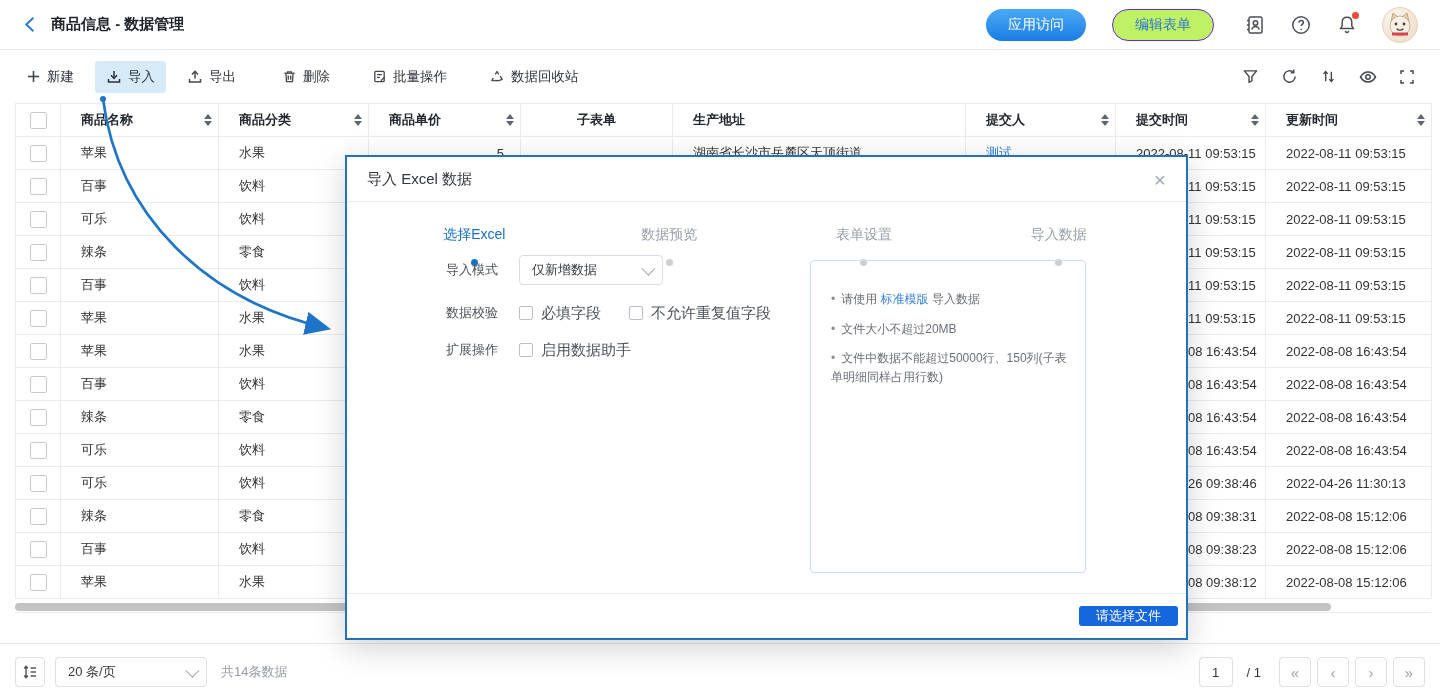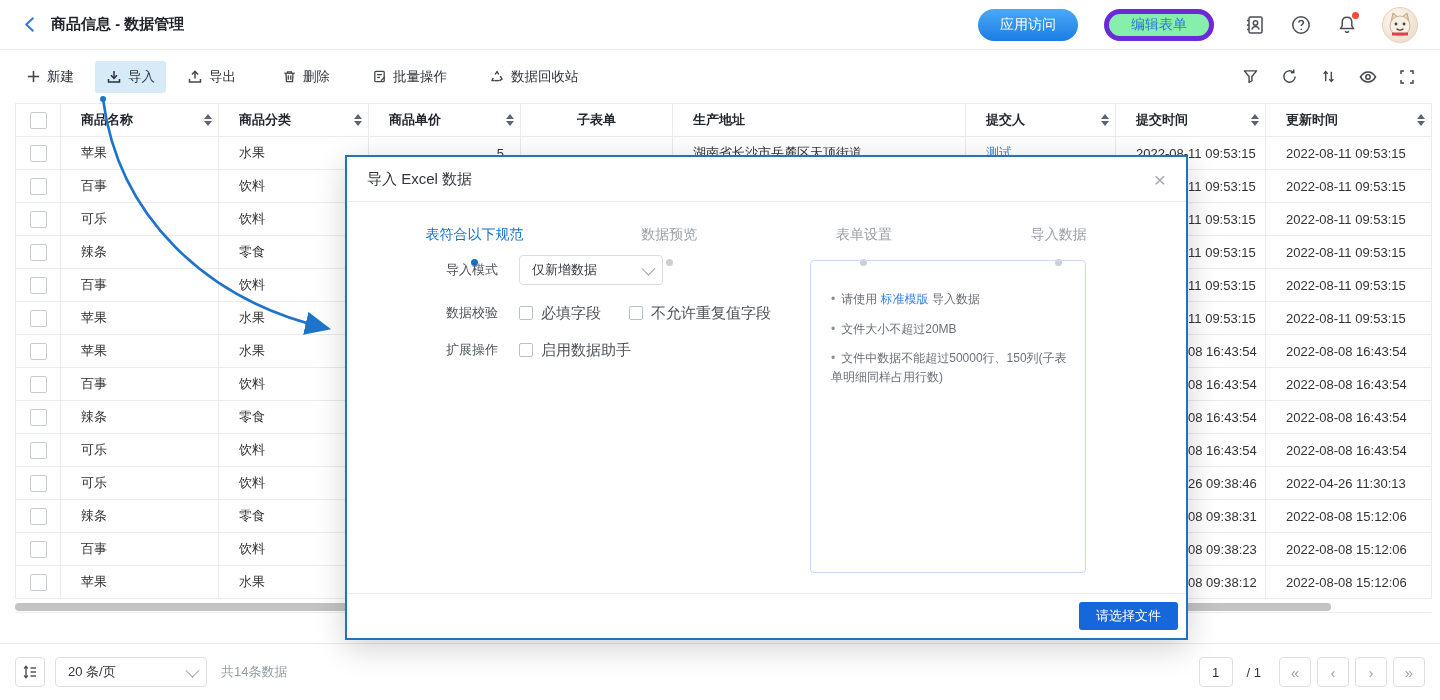--- a/index.html
+++ b/index.html
@@ -10,21 +10,21 @@
     -webkit-font-smoothing:antialiased;
   }
   svg{display:block;}
   
   .app-header{height:50px;border-bottom:1px solid #e9e9e9;display:flex;align-items:center;justify-content:space-between;padding:0 22px;box-sizing:border-box;}
   .hdr-left{display:flex;align-items:center;}
   .page-title{font-size:15px;font-weight:bold;color:#20242b;margin-left:12px;}
   .hdr-right{display:flex;align-items:center;}
   .btn-pill{height:32px;border-radius:16px;font-size:14px;display:flex;align-items:center;padding:0 22px;cursor:pointer;box-sizing:border-box;}
   .btn-primary{background:linear-gradient(180deg,#4aa9f6,#1b7de4);color:#fff;border:none;margin-right:26px;}
-  .btn-outline{background:#86efac;color:#2e77d4;border:5px solid #6d28d9;margin-right:30px;}
+  .btn-outline{background:#bef264;color:#2e77d4;border:1px solid #6d28d9;margin-right:30px;}
   .hdr-icon{width:22px;height:22px;margin-right:24px;position:relative;color:#4a4f57;}
   .red-dot{position:absolute;top:-2px;right:-1px;width:7px;height:7px;border-radius:50%;background:#f5483b;}
   .avatar{width:34px;height:34px;border-radius:50%;background:radial-gradient(circle at 35% 30%,#fdf6ee,#ecd9c4);border:1px solid #e3d2bd;display:flex;align-items:center;justify-content:center;overflow:hidden;}
   
   .toolbar{height:53px;display:flex;align-items:center;justify-content:space-between;padding:0 15px;box-sizing:border-box;}
   .tb-left{display:flex;align-items:center;gap:10px;}
   .tb-btn{display:flex;align-items:center;gap:6px;font-size:13.5px;color:#30343b;padding:7px 11px;border-radius:3px;cursor:pointer;white-space:nowrap;}
   .tb-btn .ic{color:#43474e;}
   .tb-btn.active{background:#d6eaf8;}
   .tb-right{display:flex;align-items:center;gap:22px;padding-right:10px;color:#43474e;}
@@ -77,21 +77,21 @@
   .mini-select{width:144px;height:30px;border:1px solid #d9dce3;border-radius:4px;display:flex;align-items:center;justify-content:space-between;padding:0 10px 0 12px;box-sizing:border-box;font-size:13px;color:#33373d;cursor:pointer;}
   .ck-item{display:flex;align-items:center;font-size:15px;color:#4d525a;margin-right:28px;cursor:pointer;justify-content:center;}
   .ckbox{width:14px;height:14px;border:1px solid #b9c0ca;border-radius:2px;background:#fff;margin-right:8px;box-sizing:border-box;}
   .tips-panel{position:absolute;left:463px;top:103px;width:276px;height:313px;border:1px solid #c9ddf6;border-radius:4px;box-sizing:border-box;padding:18px 18px 0 20px;}
   .tips-title{font-size:13px;font-weight:bold;color:#33373d;letter-spacing:.3px;}
   .tips-list{margin:10px 0 0;padding:0;list-style:none;}
   .tips-list li{font-size:12px;color:#6b7077;line-height:1.55;margin-top:11px;}
   .tips-list li:before{content:"•";color:#8a9097;margin-right:6px;}
   .tips-link{color:#3b82e0;cursor:pointer;}
   .modal-foot{position:absolute;left:0;right:0;bottom:0;height:44px;border-top:1px solid #ececec;display:flex;align-items:center;justify-content:flex-end;padding-right:8px;}
-  .btn-file{height:28px;padding:0 17px;background:#1767dc;color:#fff;font-size:13px;border:none;border-radius:3px;cursor:pointer;}
+  .btn-file{height:20px;padding:0 17px;background:#1767dc;color:#fff;font-size:13px;border:none;border-radius:3px;cursor:pointer;}
   
   .arrow-overlay{position:absolute;left:0;top:0;z-index:20;pointer-events:none;}
 </style>
 </head>
 <body>
 
 <div class="app-header">
   <div class="hdr-left">
     <span>
       <svg width="17" height="17" viewBox="0 0 18 18">
@@ -486,21 +486,21 @@
   <div class="hscroll"></div>
   <div class="table-bottom-line"></div>
 </div>
 
 <div class="modal">
   <div class="modal-head">
     <span class="modal-title">导入 Excel 数据</span>
     <span class="modal-close">×</span>
   </div>
   <div class="steps">
-    <div class="step active"><span>表符合以下规范</span><div class="dot"></div></div>
+    <div class="step active"><span>选择Excel</span><div class="dot"></div></div>
     <div class="step"><span>数据预览</span><div class="dot"></div></div>
     <div class="step"><span>表单设置</span><div class="dot"></div></div>
     <div class="step"><span>导入数据</span><div class="dot"></div></div>
   </div>
 
   <div class="f-row f-row1">
     <span class="f-label">导入模式</span>
     <div class="mini-select">
       <span>仅新增数据</span>
       <span class="chev"></span>

